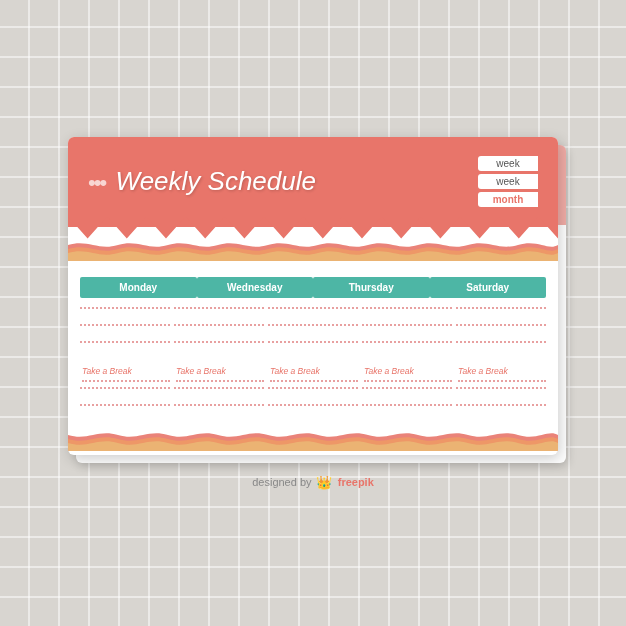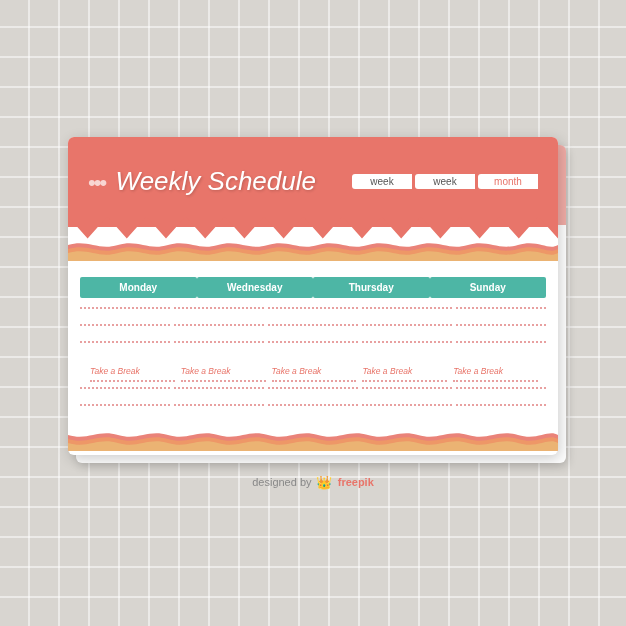--- a/index.html
+++ b/index.html
@@ -112,38 +112,38 @@
       color: white;
       font-size: 26px;
       font-weight: normal;
       font-style: italic;
       text-shadow: 1px 1px 3px rgba(0,0,0,0.2);
       display: inline;
     }
 
     .tabs-area {
       display: flex;
-      flex-direction: row;
+      flex-direction: column;
       gap: 3px;
       align-items: flex-end;
     }
 
     .tab-item {
       background: white;
       border-radius: 3px 0 0 3px;
       padding: 2px 8px;
       font-size: 10px;
       color: #555;
       min-width: 60px;
       text-align: center;
     }
 
     .tab-item.active {
       color: #e8756a;
-      font-weight: normal;
+      font-weight: bold;
     }
 
     
     .days-header {
       display: flex;
       background: white;
       margin-top: 16px;
       padding: 0 12px;
     }
 
@@ -171,21 +171,21 @@
 
     .row-cell {
       flex: 1;
       height: 14px;
       border-top: 2px dotted #e8a0a0;
     }
 
     .break-row {
       display: flex;
       gap: 4px;
-      margin: 5px 8px;
+      margin: 5px 0;
     }
 
     .break-cell {
       flex: 1;
       text-align: left;
       padding-left: 2px;
     }
 
     .break-text {
       font-size: 8.5px;
@@ -241,21 +241,21 @@
         <path d="M0,8 C20,2 30,14 50,8 C70,2 80,14 100,8 C120,2 130,14 150,8 C170,2 180,14 200,8 C220,2 230,14 250,8 C270,2 280,14 300,8 C320,2 330,14 350,8 C370,2 380,14 400,8 C420,2 430,14 450,8 C470,2 480,14 490,8 L490,24 L0,24 Z" fill="#e8756a" opacity="0.9"></path>
         <path d="M0,12 C20,6 30,18 50,12 C70,6 80,18 100,12 C120,6 130,18 150,12 C170,6 180,18 200,12 C220,6 230,18 250,12 C270,6 280,18 300,12 C320,6 330,18 350,12 C370,6 380,18 400,12 C420,6 430,18 450,12 C470,6 480,18 490,12 L490,24 L0,24 Z" fill="#f0a060" opacity="0.7"></path>
         <path d="M0,16 C20,10 30,22 50,16 C70,10 80,22 100,16 C120,10 130,22 150,16 C170,10 180,22 200,16 C220,10 230,22 250,16 C270,10 280,22 300,16 C320,10 330,22 350,16 C370,10 380,22 400,16 C420,10 430,22 450,16 C470,10 480,22 490,16 L490,24 L0,24 Z" fill="#e8d080" opacity="0.5"></path>
       </svg>
     </div>
 
     <div class="days-header">
       <div class="day-cell">Monday</div>
       <div class="day-cell">Wednesday</div>
       <div class="day-cell">Thursday</div>
-      <div class="day-cell">Sunday</div>
+      <div class="day-cell">Saturday</div>
     </div>
 
     <div class="schedule-body">
 
       <div class="row-group">
         <div class="row-cell"></div>
         <div class="row-cell"></div>
         <div class="row-cell"></div>
         <div class="row-cell"></div>
         <div class="row-cell"></div>

